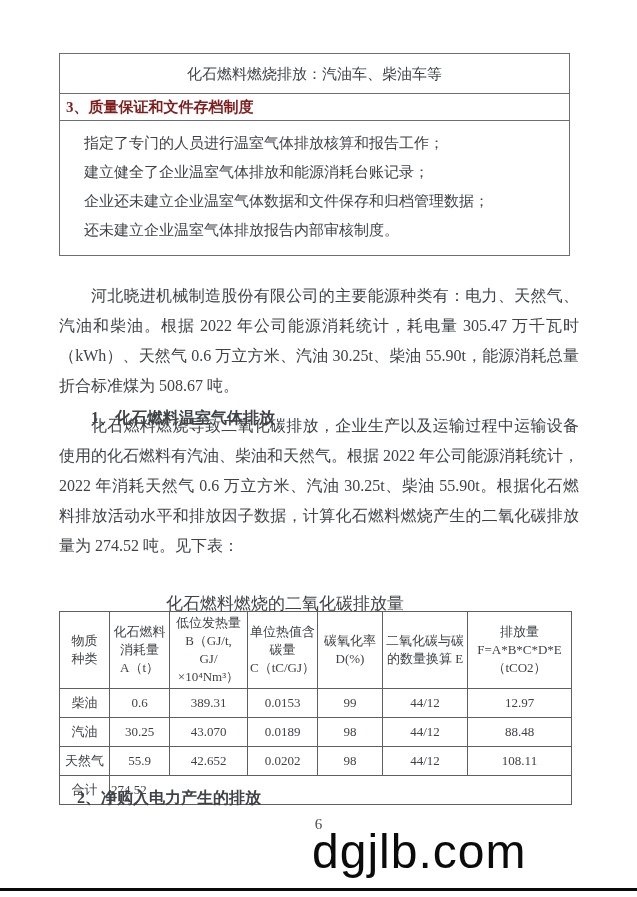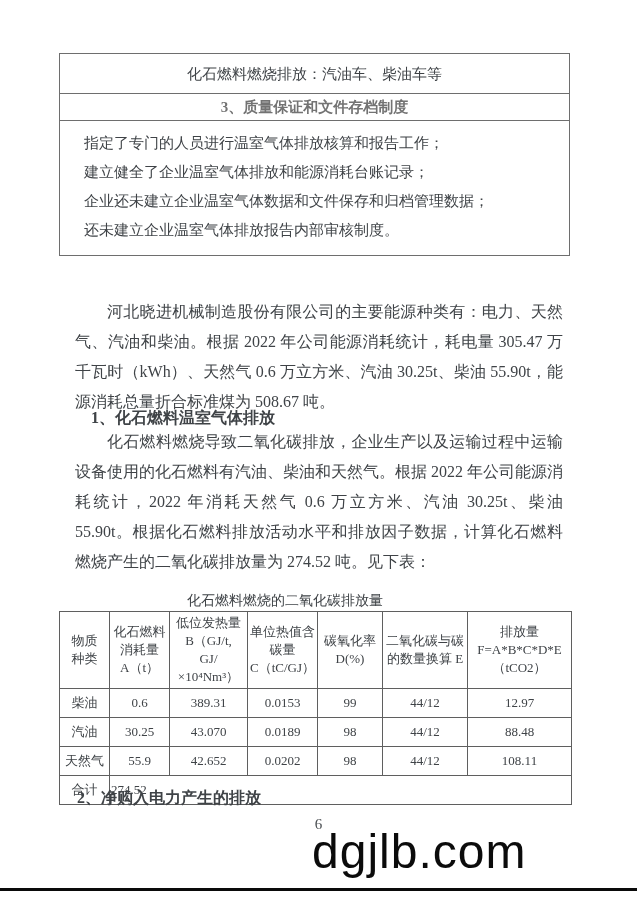--- a/index.html
+++ b/index.html
@@ -20,47 +20,46 @@
     box-sizing:border-box;
     background:#fff;
   }
   .top-box .scope-row{
     padding:7px 4px 6px 4px;
     text-align:center;
     font-size:15px;line-height:26px;
     border-bottom:1px solid #6e6e6e;
   }
   .top-box .section-row{
-    font-weight:bold;color:#737373;
+    font-weight:bold;color:#7f1d1d;
     font-size:15px;line-height:24px;
     padding:1px 6px;
     border-bottom:1px solid #6e6e6e;
-    text-align:center;
   }
   .top-box .items-row{
     padding:8px 8px 10px 24px;
     font-size:15px;line-height:29px;
   }
 
   
   .bodyblock{position:absolute;left:59px;width:520px;}
   .para{
     font-size:16px;line-height:30px;
     text-align:justify;text-indent:2em;
-    margin:16px;
+    margin:0;
   }
   .subheading{
     font-size:16px;line-height:20px;
     text-indent:2em;margin:0;font-weight:bold;
   }
 
   
   .table-title{
     position:absolute;left:59px;top:592px;width:512px;
-    text-align:center;font-size:14px;color:#3f4347;
+    text-align:center;font-size:17px;color:#3f4347;
     transform:translateX(-30px);
   }
   table.data{
     position:absolute;left:59px;top:611px;
     width:512px;table-layout:fixed;
     border-collapse:collapse;
     font-size:13px;color:#3f4347;
   }
   table.data td,table.data th{
     border:1px solid #5f5f5f;

